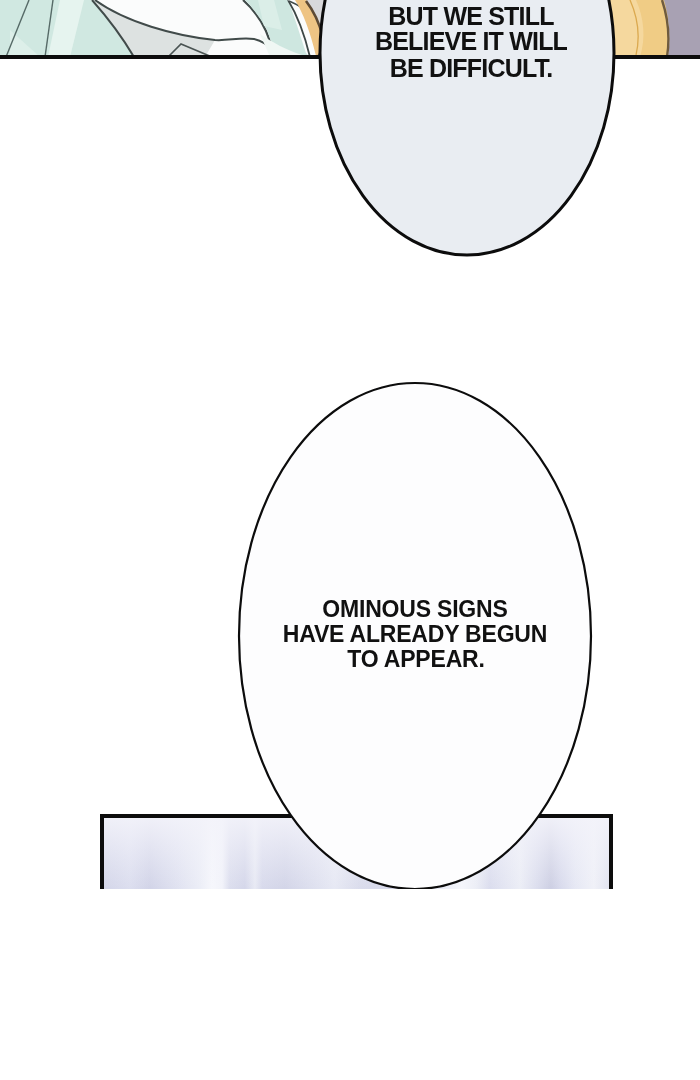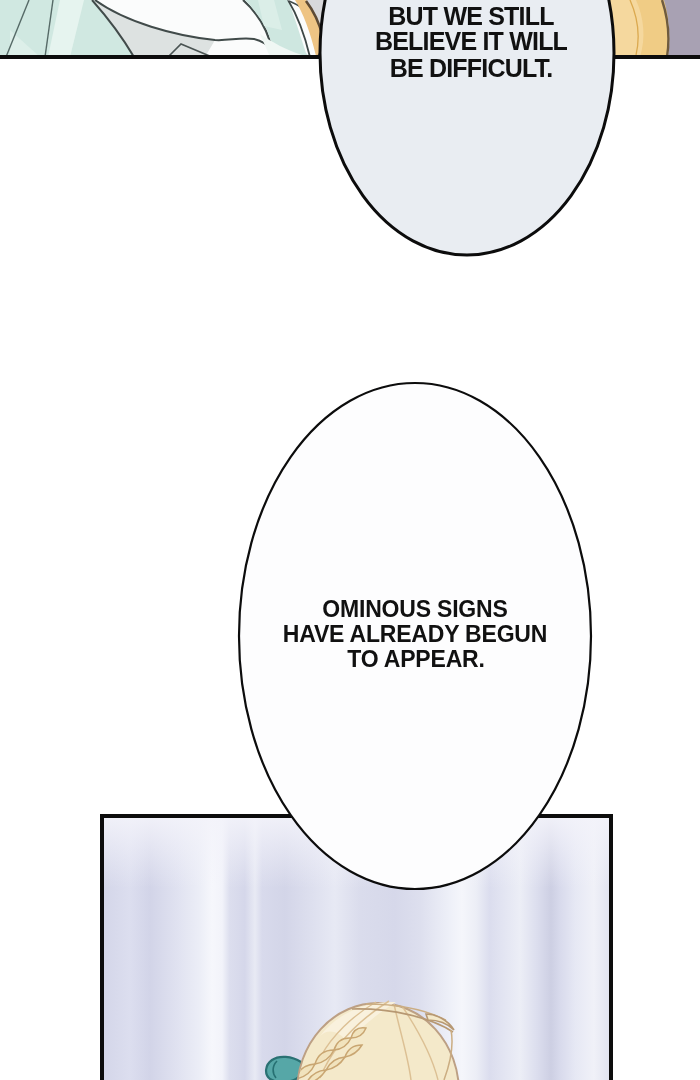--- a/index.html
+++ b/index.html
@@ -1,16 +1,16 @@
 <!DOCTYPE html>
 <html><head>
 <meta charset="utf-8">
 <style>
 html,body{margin:0;padding:0;background:#ffffff;}
-#page{width:700px;height:1080px;position:relative;overflow:hidden;font-family:"Liberation Sans", sans-serif;}
+#page{width:700px;height:889px;position:relative;overflow:hidden;font-family:"Liberation Sans", sans-serif;}
 </style>
 </head>
 <body>
 <div id="page">
 <svg width="700" height="1080" viewBox="0 0 700 1080" xmlns="http://www.w3.org/2000/svg">
 <defs>
 <clipPath id="headclip">
           <ellipse cx="378" cy="1092" rx="80" ry="88"></ellipse>
         </clipPath>
 <linearGradient id="curtain" x1="0" y1="0" x2="1" y2="0">

